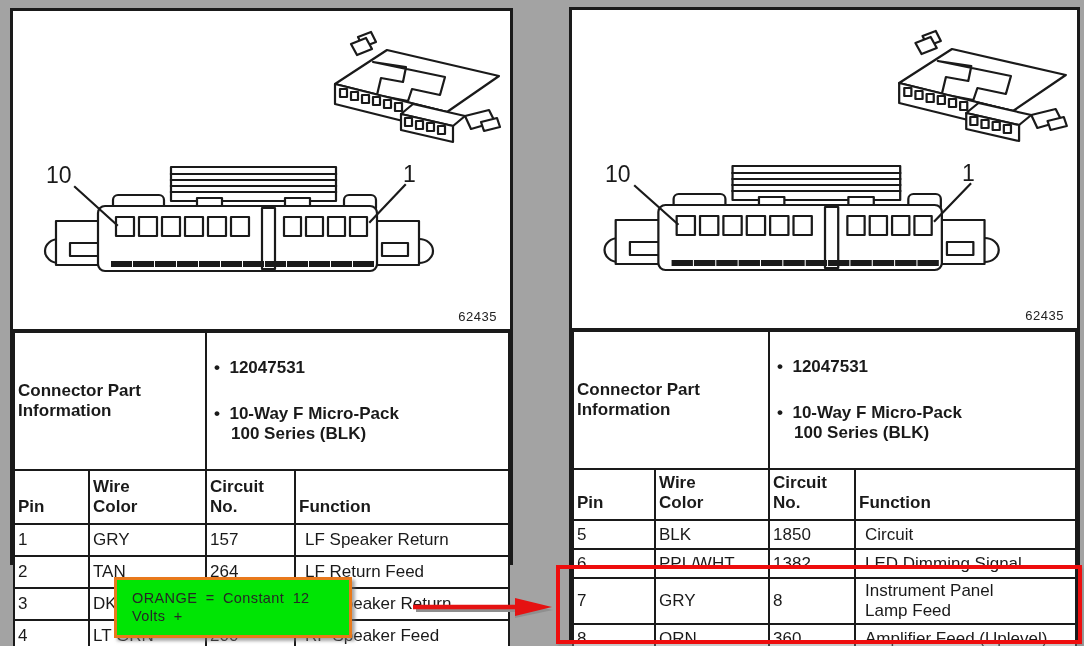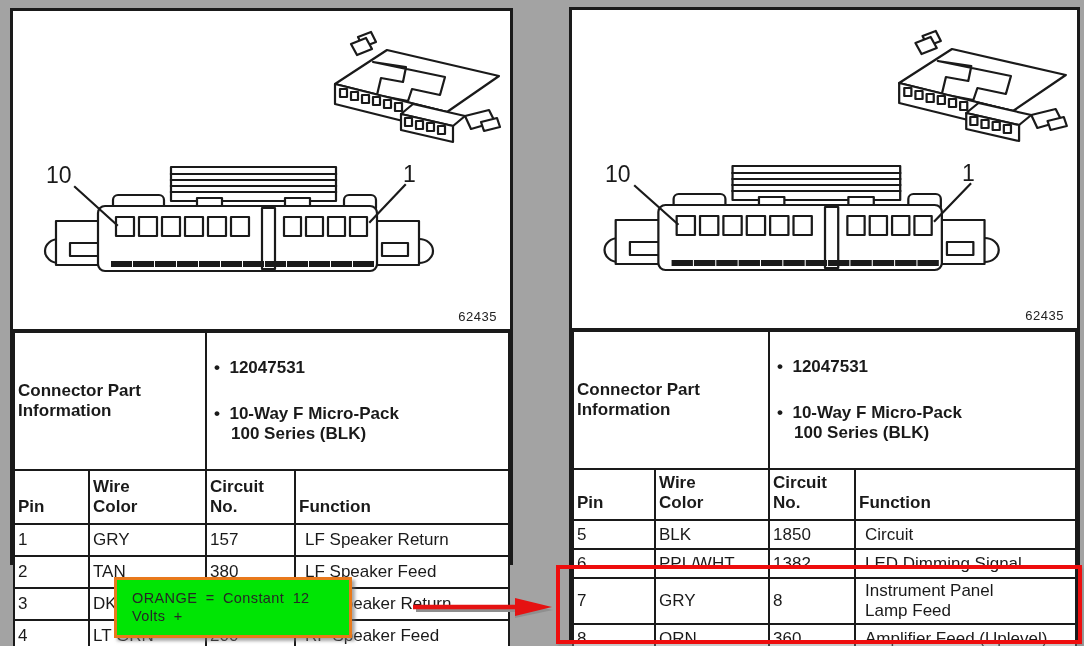--- a/index.html
+++ b/index.html
@@ -191,22 +191,22 @@
       <tbody class="rows">
           <tr>
     <td>1</td>
     <td>GRY</td>
     <td>157</td>
     <td class="fn">LF Speaker Return</td>
   </tr>
           <tr>
     <td>2</td>
     <td>TAN</td>
-    <td>380</td>
-    <td class="fn">LF Speaker Feed</td>
+    <td>264</td>
+    <td class="fn">LF Return Feed</td>
   </tr>
           <tr>
     <td>3</td>
     <td>DK GRN</td>
     <td>117</td>
     <td class="fn">RF Speaker Return</td>
   </tr>
           <tr>
     <td>4</td>
     <td>LT GRN</td>

